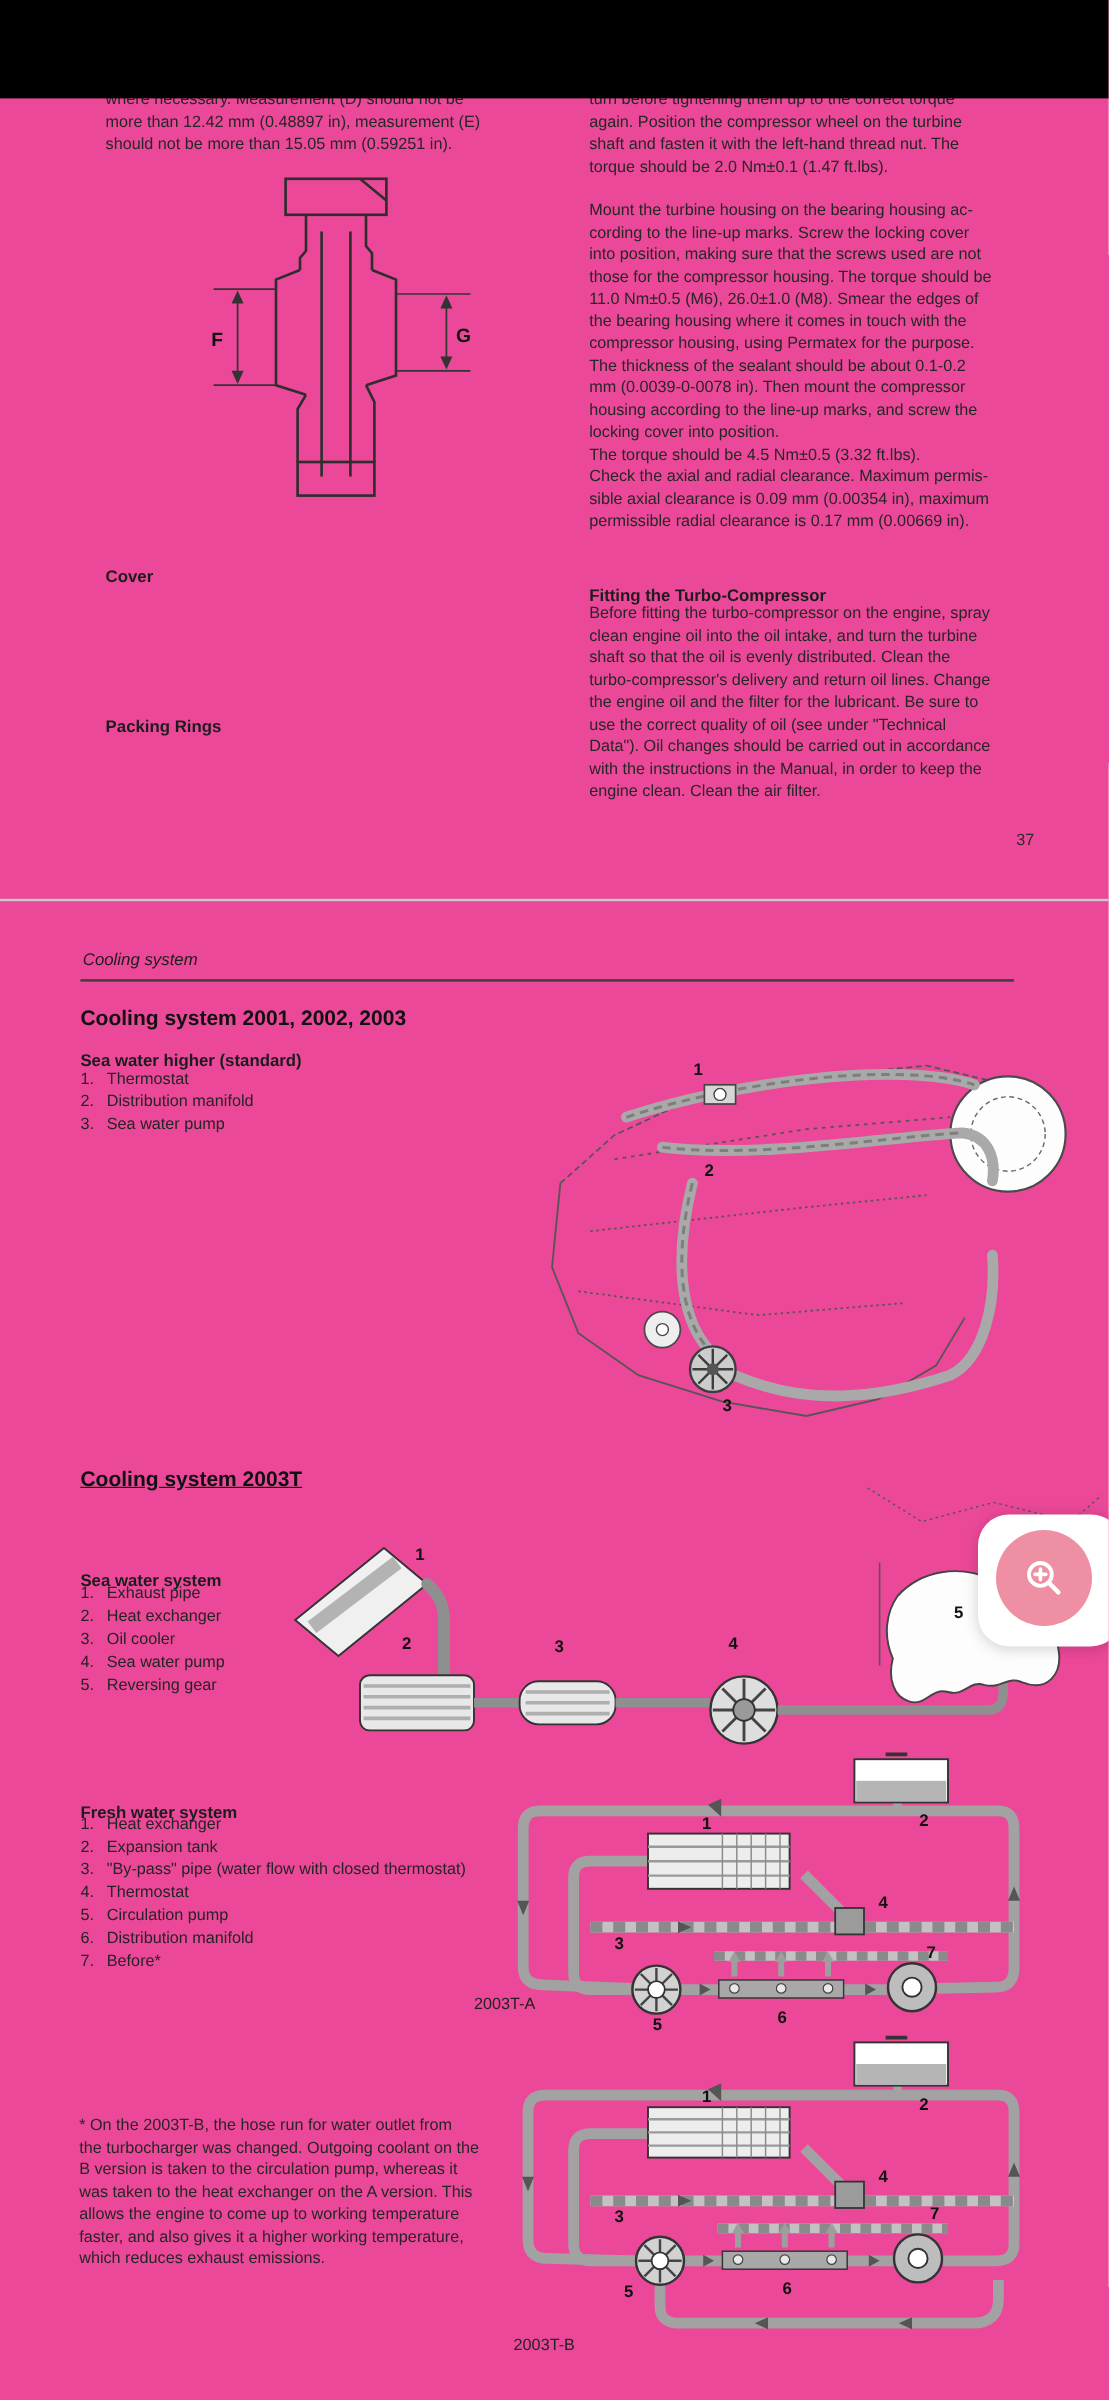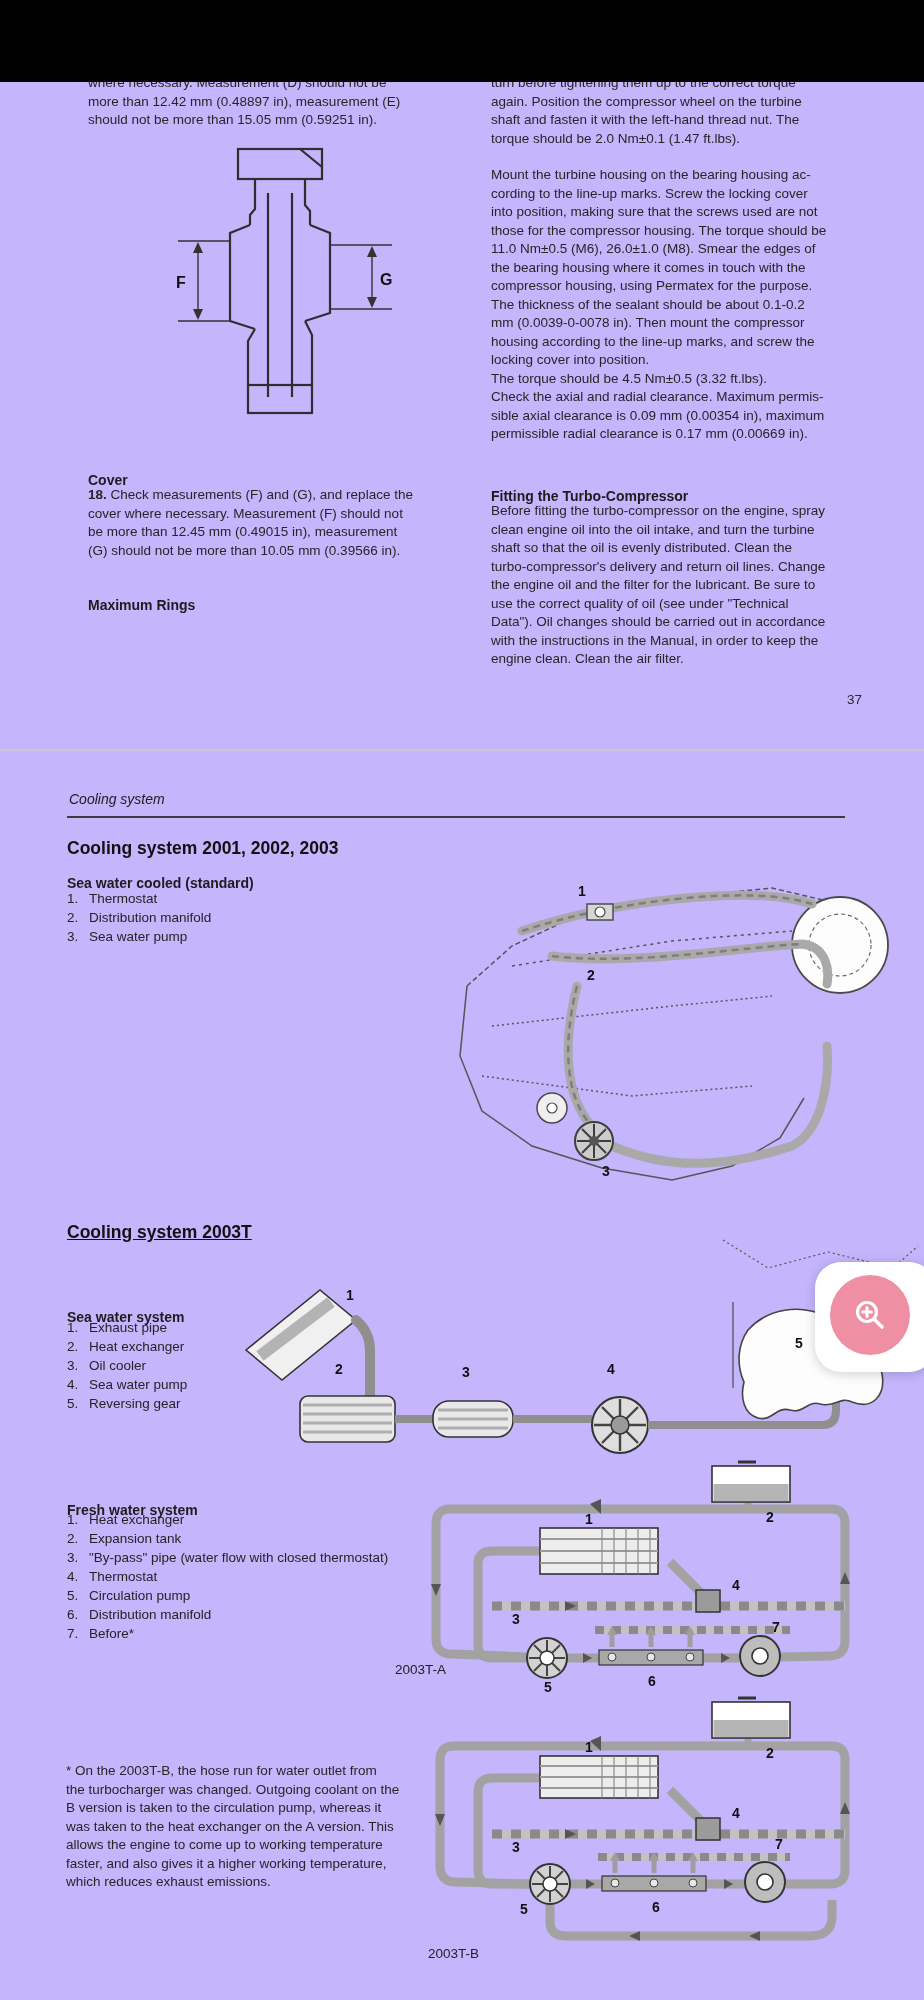--- a/index.html
+++ b/index.html
@@ -1,16 +1,16 @@
 <!DOCTYPE html>
 <html><head>
 <meta charset="utf-8">
 <style>
   html,body{margin:0;padding:0;background:#ffffff;}
-  .page{position:relative;width:924px;height:2000px;background:#c4b5fd;overflow:hidden;
+  .page{position:relative;width:924px;height:2000px;background:#ec4899;overflow:hidden;
         font-family:"Liberation Sans",sans-serif;color:#222;}
   .abs{position:absolute;}
   .topbar{left:0;top:0;width:924px;height:82px;background:#000;z-index:6;}
   .body-text{font-size:13.5px;line-height:18.5px;white-space:pre-line;color:#262626;}
   .b{font-weight:bold;}
   .h-small{font-weight:bold;font-size:14px;color:#1c1c1c;margin-top:12px;}
   .h-big{font-weight:bold;font-size:17.5px;color:#111;}
   .italic-head{font-style:italic;font-size:14px;color:#1c1c1c;}
   .pagenum{font-size:13.5px;color:#2a2a2a;}
   .divider-light{left:0;top:749px;width:924px;height:2px;background:#c9c9c9;}
@@ -64,26 +64,22 @@
       <polygon points="38,97 33,108 43,108"></polygon>
         <polygon points="38,175 33,164 43,164"></polygon>
       <polygon points="212,101 207,112 217,112"></polygon>
         <polygon points="212,163 207,152 217,152"></polygon>
     </g>
     <text class="figlabel" x="16" y="143">F</text>
     <text class="figlabel" x="220" y="140">G</text>
   </svg>
 
   <div class="abs h-small" style="left:88px;top:460px;">Cover</div>
-  <div class="abs body-text" style="left:88px;top:486px;width:360px;"><span class="b">18.</span><span> Check measurements (F) and (G), and replace the
-cover where necessary. Measurement (F) should not
-be more than 12.45 mm (0.49015 in), measurement
-(G) should not be more than 10.05 mm (0.39566 in).</span></div>
-
-  <div class="abs h-small" style="left:88px;top:585px;">Maximum Rings</div>
+
+  <div class="abs h-small" style="left:88px;top:585px;">Packing Rings</div>
 
   <div class="abs body-text" style="left:491px;top:74px;width:372px;">turn before tightening them up to the correct torque
 again. Position the compressor wheel on the turbine
 shaft and fasten it with the left-hand thread nut. The
 torque should be 2.0 Nm±0.1 (1.47 ft.lbs).</div>
   <div class="abs body-text" style="left:491px;top:166px;width:372px;">Mount the turbine housing on the bearing housing ac-
 cording to the line-up marks. Screw the locking cover
 into position, making sure that the screws used are not
 those for the compressor housing. The torque should be
 11.0 Nm±0.5 (M6), 26.0±1.0 (M8). Smear the edges of
@@ -109,21 +105,21 @@
 engine clean. Clean the air filter.</div>
 
   <div class="abs pagenum" style="left:820px;top:692px;width:42px;text-align:right;">37</div>
 
   <div class="abs divider-light"></div>
 
   <div class="abs italic-head" style="left:69px;top:791px;">Cooling system</div>
   <div class="abs rule-dark"></div>
 
   <div class="abs h-big" style="left:67px;top:838px;">Cooling system 2001, 2002, 2003</div>
-  <div class="abs h-small" style="left:67px;top:863px;">Sea water cooled (standard)</div>
+  <div class="abs h-small" style="left:67px;top:863px;">Sea water higher (standard)</div>
 
   <div class="abs list" style="left:67px;top:889px;width:280px;">
     <div class="row">
         <span class="num">1.</span>
         <span>Thermostat</span>
       </div>
     <div class="row">
         <span class="num">2.</span>
         <span>Distribution manifold</span>
       </div>

